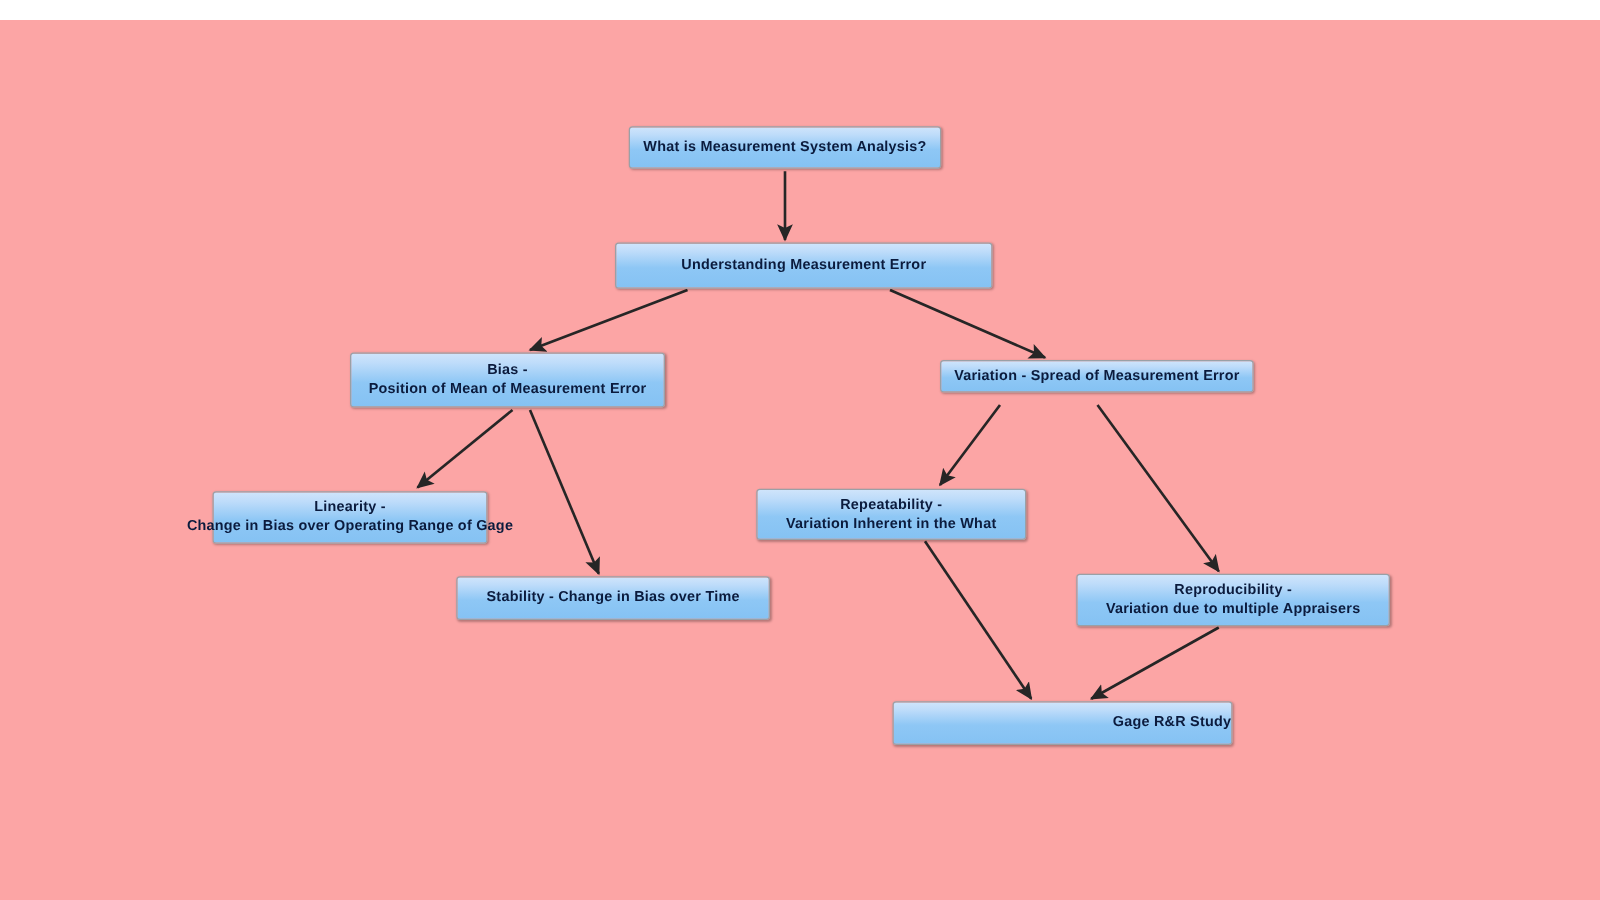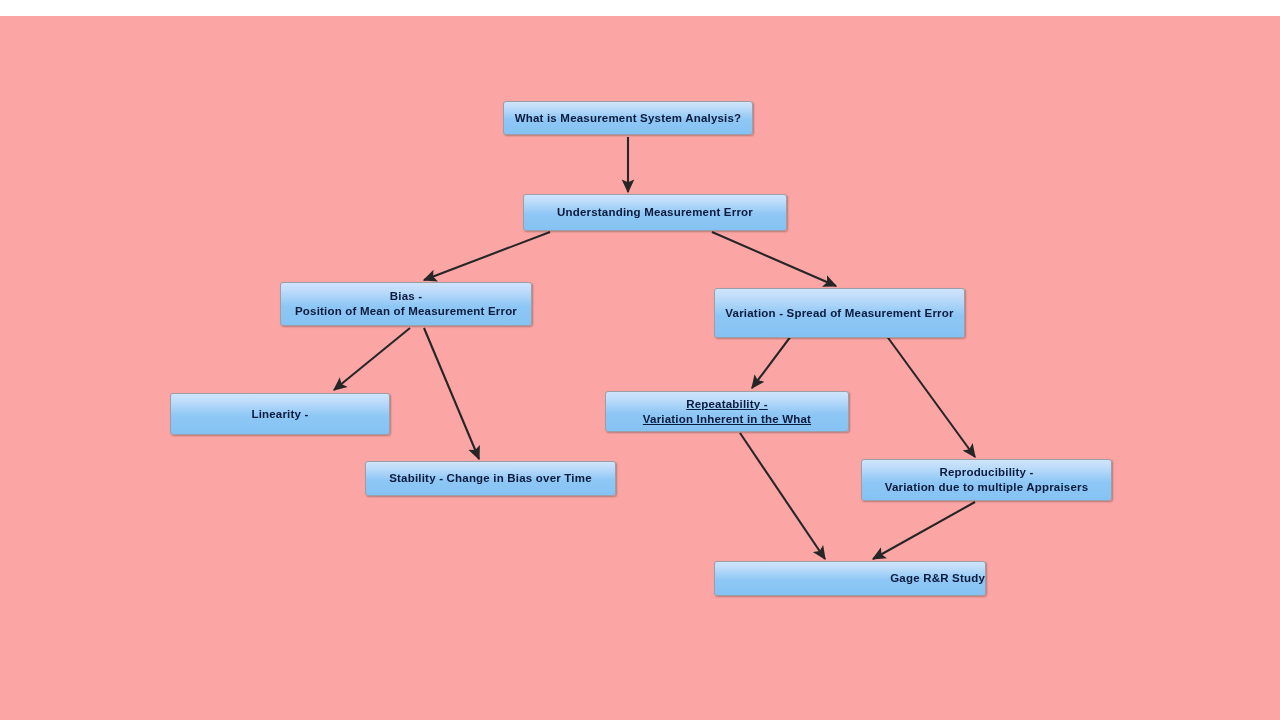--- a/index.html
+++ b/index.html
@@ -67,34 +67,35 @@
         <line x1="800" y1="308" x2="752" y2="372" stroke="#262626" stroke-width="2.1" marker-end="url(#arrowhead)"></line>
         <line x1="878" y1="308" x2="975" y2="441" stroke="#262626" stroke-width="2.1" marker-end="url(#arrowhead)"></line>
         <line x1="740" y1="417" x2="825" y2="543" stroke="#262626" stroke-width="2.1" marker-end="url(#arrowhead)"></line>
         <line x1="975" y1="486" x2="873" y2="543" stroke="#262626" stroke-width="2.1" marker-end="url(#arrowhead)"></line>
       </g>
   </svg>
   <div id="node-layer">
       <div class="node" style="left: 503px; top: 85px; width: 250px; height: 34px;">
         <span class="line">What is Measurement System Analysis?</span>
       </div>
-      <div class="node" style="left: 523px; top: 178px; width: 264px; height: 37px;">
+      <div class="node" style="left: 492px; top: 178px; width: 302px; height: 37px;">
         <span class="line">Understanding Measurement Error</span>
       </div>
       <div class="node" style="left: 280px; top: 266px; width: 252px; height: 44px;">
         <span class="line">Bias -</span>
         <span class="line">Position of Mean of Measurement Error</span>
       </div>
-      <div class="node" style="left: 714px; top: 272px; width: 251px; height: 50px;">
+      <div class="node" style="left: 752px; top: 272px; width: 251px; height: 26px;">
         <span class="line">Variation - Spread of Measurement Error</span>
       </div>
       <div class="node" style="left: 170px; top: 377px; width: 220px; height: 42px;">
         <span class="line">Linearity -</span>
+        <span class="line">Change in Bias over Operating Range of Gage</span>
       </div>
-      <div class="node" style="left: 605px; top: 375px; width: 244px; height: 41px; text-decoration: underline;">
+      <div class="node" style="left: 605px; top: 375px; width: 216px; height: 41px;">
         <span class="line">Repeatability -</span>
         <span class="line">Variation Inherent in the What</span>
       </div>
       <div class="node" style="left: 365px; top: 445px; width: 251px; height: 35px;">
         <span class="line">Stability - Change in Bias over Time</span>
       </div>
       <div class="node" style="left: 861px; top: 443px; width: 251px; height: 42px; justify-content: center;">
         <span class="line">Reproducibility -</span>
         <span class="line">Variation due to multiple Appraisers</span>
       </div>

